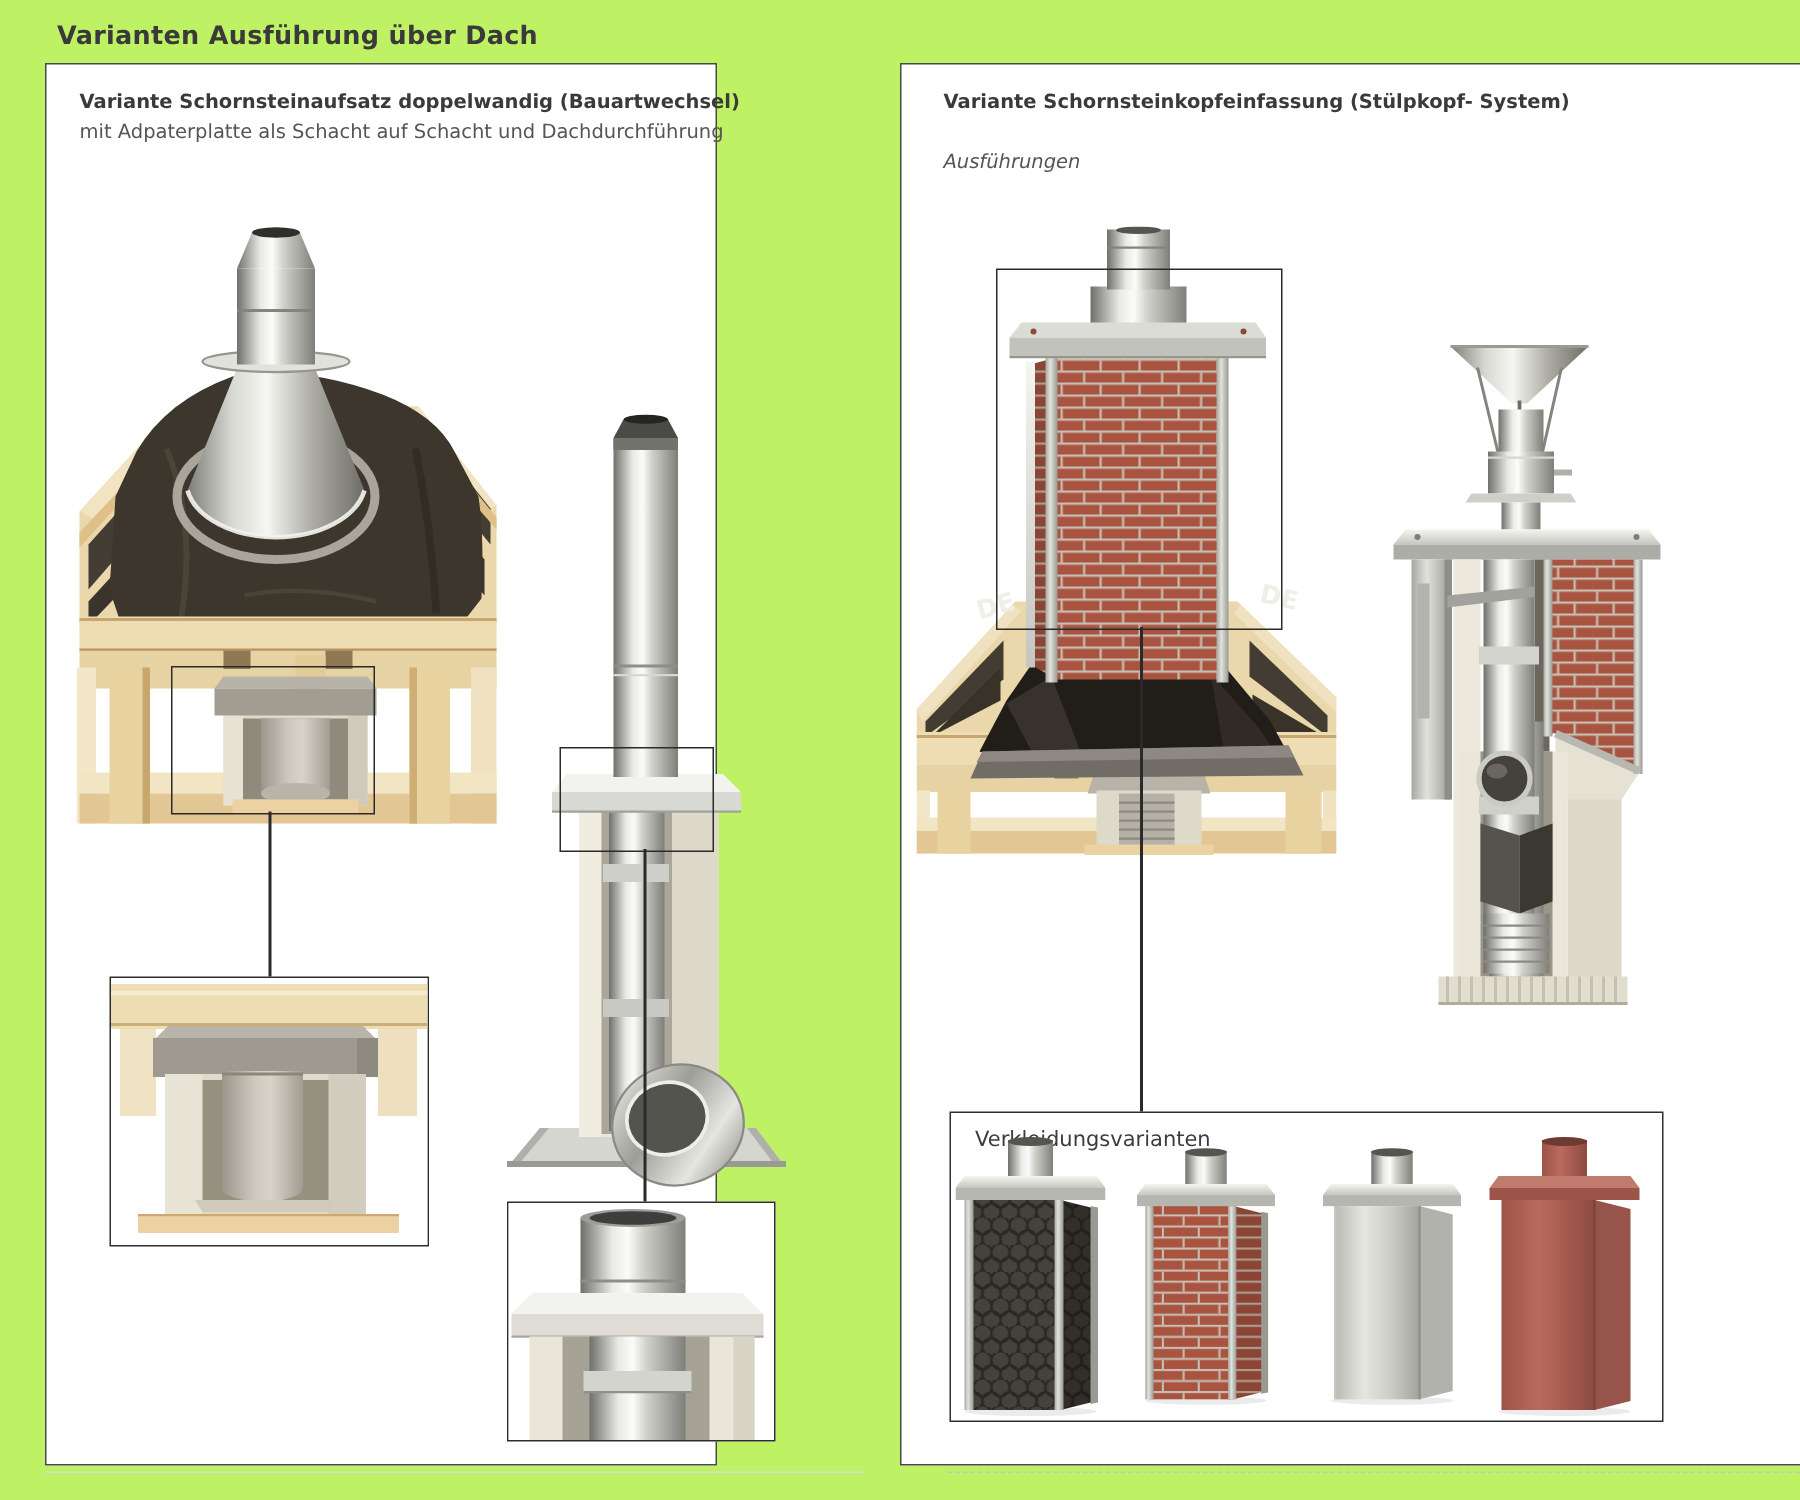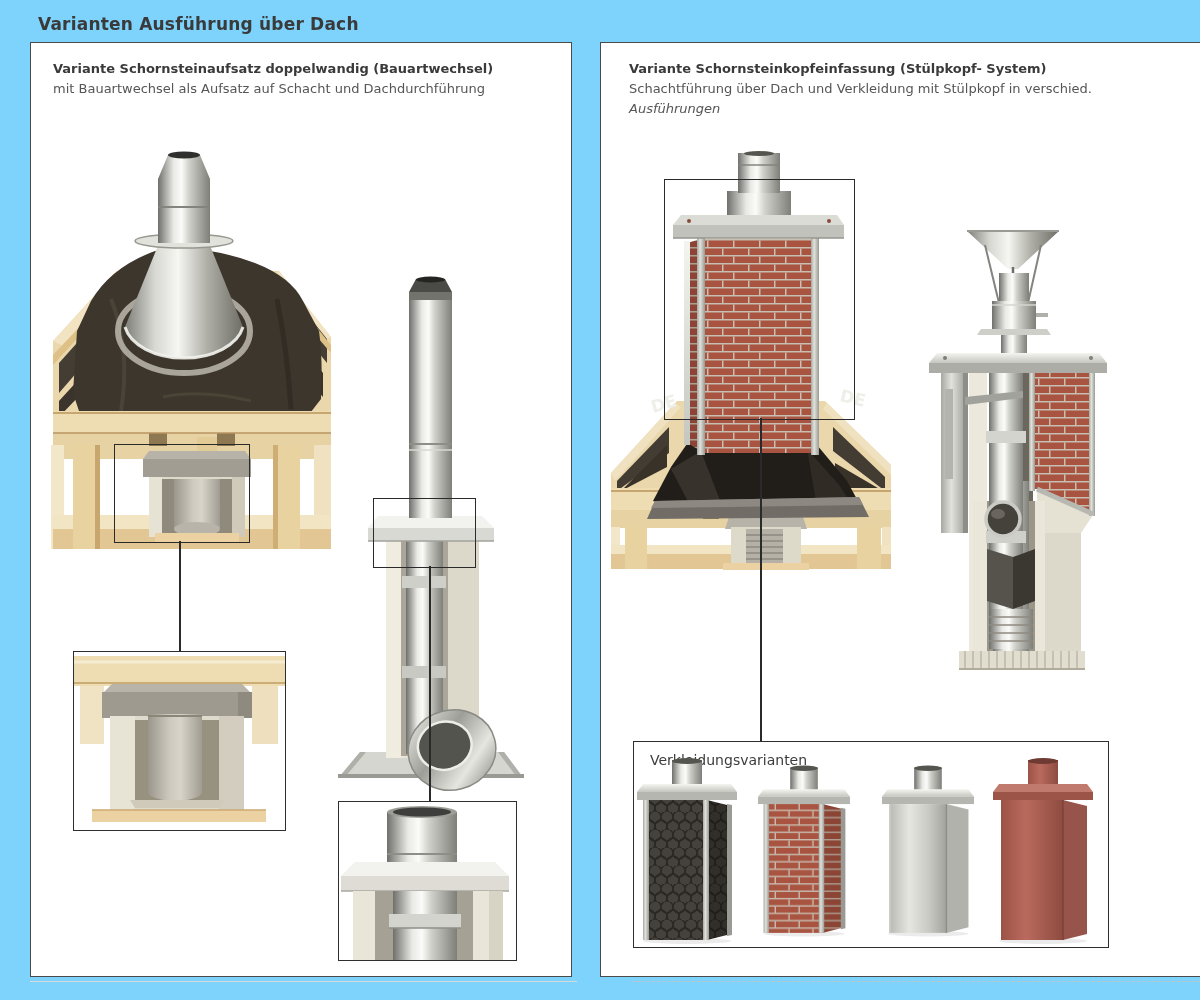--- a/index.html
+++ b/index.html
@@ -1,20 +1,20 @@
 <!DOCTYPE html>
 <html><head>
 <meta charset="utf-8">
 <style>
   html,body{margin:0;padding:0;background:#fff;}
-  .page{position:relative;width:1200px;height:1000px;background:#7dd3fc;overflow:hidden;
+  .page{position:relative;width:1200px;height:1000px;background:#bef264;overflow:hidden;
         font-family:"DejaVu Sans","Liberation Sans",sans-serif;}
   .main-title{position:absolute;left:38px;top:14px;font-size:17px;font-weight:bold;color:#3a3a3a;letter-spacing:.2px;}
   .panel{position:absolute;top:42px;height:935px;border:1.5px solid #4a4a4a;background:#fff;box-sizing:border-box;}
-  .panel.left{left:30px;width:542px;}
+  .panel.left{left:30px;width:448px;}
   .panel.right{left:600px;width:621px;}
   .panel-title{position:absolute;font-size:13px;font-weight:bold;color:#3a3a3a;white-space:nowrap;}
   .panel-sub{position:absolute;font-size:13px;color:#555;white-space:nowrap;}
   .photo{position:absolute;}
   .callout-rect{position:absolute;border:1.5px solid #2a2a2a;z-index:5;}
   .callout-line{position:absolute;width:1.5px;background:#2a2a2a;z-index:5;}
   .detail-box{position:absolute;border:1.5px solid #2e2e2e;background:#fff;box-sizing:border-box;z-index:4;}
   .detail-box svg{display:block;width:100%;height:100%;}
   .cladding-box{position:absolute;border:1.5px solid #2e2e2e;background:#fff;box-sizing:border-box;z-index:4;}
   .cladding-label{position:absolute;left:16px;top:10px;font-size:14px;color:#3c3c3c;}
@@ -109,21 +109,21 @@
     </pattern>
   </defs>
 </svg>
 
 <div class="page">
 
   <div class="main-title">Varianten Ausführung über Dach</div>
 
   <div class="panel left">
     <div class="panel-title" style="left:22px;top:18px;">Variante Schornsteinaufsatz doppelwandig (Bauartwechsel)</div>
-    <div class="panel-sub" style="left:22px;top:38px;">mit Bauartwechsel als Aufsatz auf Schacht und Dachdurchführung</div>
+    <div class="panel-sub" style="left:22px;top:38px;">mit Adpaterplatte als Schacht auf Schacht und Dachdurchführung</div>
 
     <svg class="photo" style="left:20px;top:106px;" width="282" height="402" viewBox="0 0 282 402">
       <polygon points="2,192 66,122 228,122 280,188 280,268 2,268" fill="#ead7ab"></polygon>
       <polygon points="2,192 66,122 78,126 14,198" fill="#f2e4c2"></polygon>
       <polygon points="228,122 280,188 268,194 220,130" fill="#f2e4c2"></polygon>
       <polygon points="8,214 60,156 60,184 8,244" fill="#433d34"></polygon>
       <polygon points="8,252 52,204 52,222 8,268" fill="#3a342c"></polygon>
       <polygon points="236,140 276,190 276,214 232,160" fill="#433d34"></polygon>
       <polygon points="226,168 272,224 272,248 222,190" fill="#39332b"></polygon>
       <polygon points="2,206 64,140 64,148 2,216" fill="#dfc187"></polygon>
@@ -241,21 +241,20 @@
         <rect x="54" y="89" width="64" height="69" fill="url(#gMetalBright)"></rect>
         <rect x="50" y="112" width="72" height="14" fill="#d4d4ce"></rect>
         <line x1="50" y1="126" x2="122" y2="126" stroke="#90908a" stroke-width="1.5"></line>
         <rect x="150" y="89" width="14" height="69" fill="#d8d4c5"></rect>
       </svg>
     </div>
   </div>
 
   <div class="panel right">
     <div class="panel-title" style="left:28px;top:18px;">Variante Schornsteinkopfeinfassung (Stülpkopf- System)</div>
-    <div class="panel-sub" style="left:28px;top:38px;">Schachtführung über Dach und Verkleidung mit Stülpkopf in verschied.</div>
     <div class="panel-sub" style="left:28px;top:58px;font-style:italic;">Ausführungen</div>
 
     <svg class="photo" style="left:10px;top:108px;" width="280" height="420" viewBox="0 0 280 420">
       <polygon points="0,322 66,250 214,250 280,314 280,340 0,340" fill="#ead7ab"></polygon>
       <polygon points="6,330 58,276 58,302 6,340" fill="#423c33"></polygon>
       <polygon points="10,340 56,294 56,316 10,340" fill="#383228"></polygon>
       <polygon points="222,276 274,326 274,340 222,300" fill="#423c33"></polygon>
       <polygon points="224,312 272,340 272,340 224,336" fill="#383228"></polygon>
       <polygon points="0,322 64,252 70,256 4,330" fill="#f0e2c0"></polygon>
       <polygon points="216,252 280,314 280,324 212,258" fill="#f0e2c0"></polygon>

